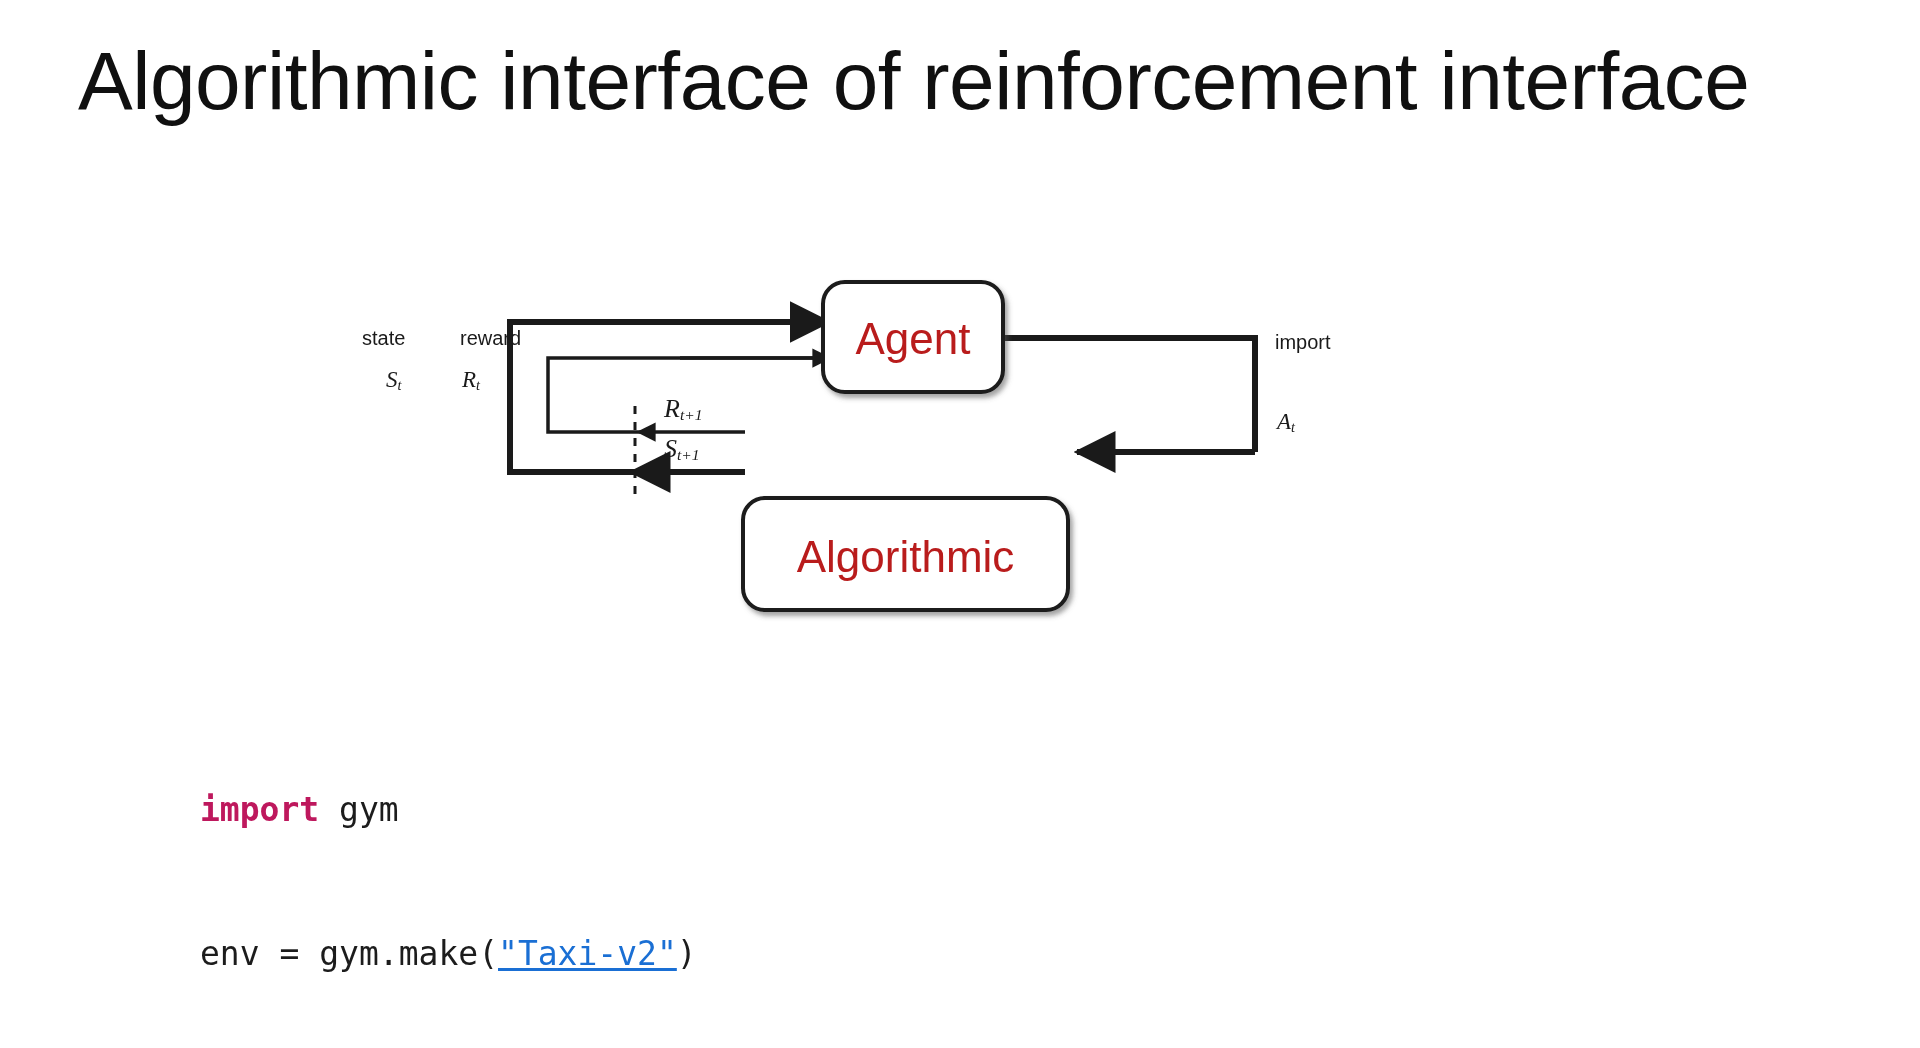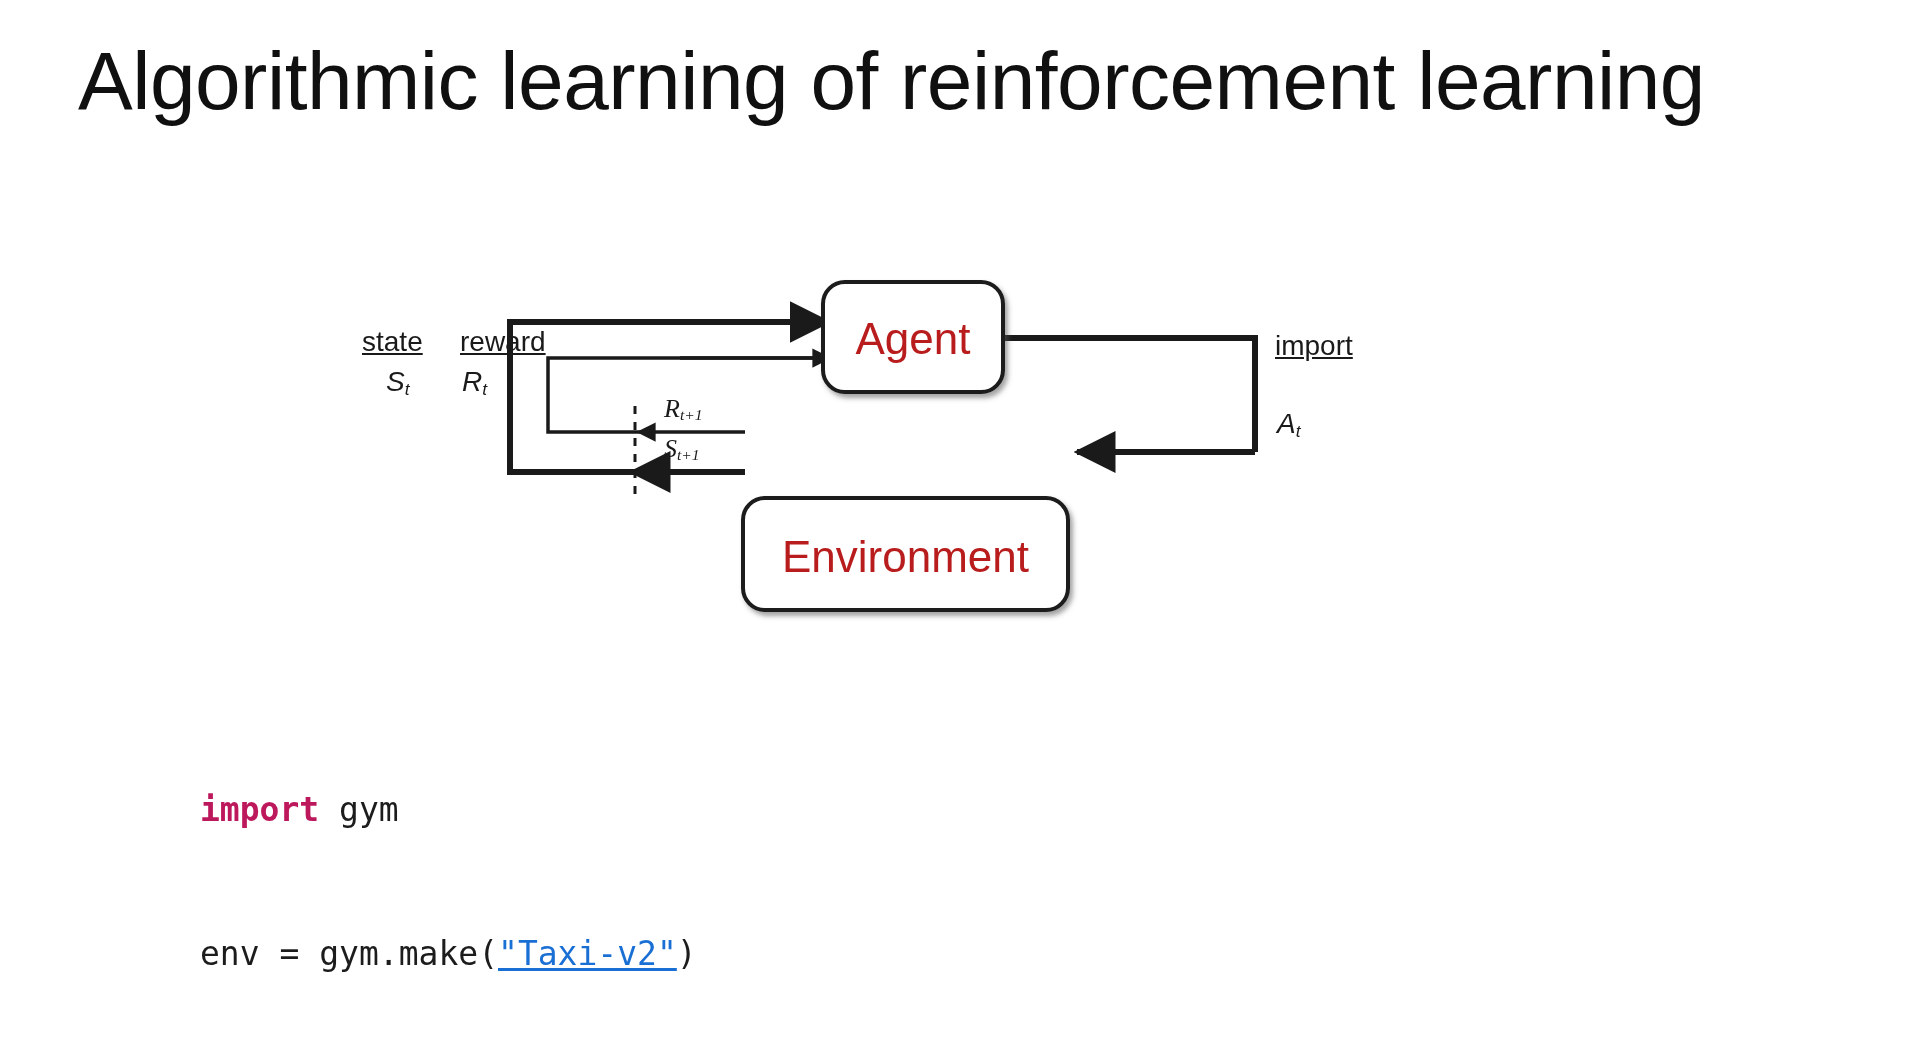--- a/index.html
+++ b/index.html
@@ -42,28 +42,27 @@
   .diagram svg {
     display: block;
   }
   .diagram-label {
     position: absolute;
     font-family: "Liberation Sans", sans-serif;
     color: #1a1a1a;
     white-space: nowrap;
   }
   .lbl-word {
-    font-size: 28px;
+    font-size: 20px;
     line-height: 1;
-    text-decoration: underline;
   }
   .lbl-sym {
-    font-family: Liberation Sans, sans-serif;
+    font-family: Liberation Serif, serif;
     font-style: italic;
-    font-size: 28px;
+    font-size: 23px;
     line-height: 1;
   }
   .lbl-sym .sub {
     font-size: 0.62em;
     vertical-align: -0.22em;
     font-style: italic;
   }
   .lbl-sym-sm {
     font-family: "Liberation Serif", serif;
     font-style: italic;
@@ -102,21 +101,21 @@
     color: #1a6fd4;
     text-decoration: underline;
     text-decoration-color: #1a6fd4;
     text-underline-offset: 3px;
     cursor: pointer;
   }
 </style>
 </head>
 <body>
 
-<div class="slide-title">Algorithmic learning of reinforcement learning</div>
+<div class="slide-title">Algorithmic interface of reinforcement interface</div>
 
 <div class="diagram">
 
   <svg width="1100" height="420" viewBox="0 0 1100 420">
 
     <defs>
       <marker id="arrowThick" viewBox="0 0 12 12" refX="11" refY="6" markerWidth="7" markerHeight="7" orient="auto-start-reverse">
         <path d="M 0 0 L 12 6 L 0 12 z" fill="#1a1a1a"></path>
       </marker>
       <marker id="arrowThin" viewBox="0 0 12 12" refX="11" refY="6" markerWidth="5.5" markerHeight="5.5" orient="auto-start-reverse">
@@ -156,21 +155,21 @@
       <line x1="875" y1="242" x2="697" y2="242" stroke="#1a1a1a" stroke-width="6" marker-end="url(#arrowThick)"></line>
     </g>
 
     <rect x="443" y="72" width="180" height="110" rx="22" ry="22" fill="#ffffff" stroke="#1a1a1a" stroke-width="4" filter="url(#boxShadow)"></rect>
 
     <rect x="363" y="288" width="325" height="112" rx="22" ry="22" fill="#ffffff" stroke="#1a1a1a" stroke-width="4" filter="url(#boxShadow)"></rect>
   </svg>
 
   <div class="node-label" style="left:443px; top:104px; width:180px;">Agent</div>
 
-  <div class="node-label" style="left:363px; top:322px; width:325px;">Environment</div>
+  <div class="node-label" style="left:363px; top:322px; width:325px;">Algorithmic</div>
 
   <div class="diagram-label lbl-word" style="left:-18px; top:118px;">state</div>
   <div class="diagram-label lbl-sym" style="left:6px; top:158px;"><span>S</span><span class="sub">t</span></div>
 
   <div class="diagram-label lbl-word" style="left:80px; top:118px;">reward</div>
   <div class="diagram-label lbl-sym" style="left:82px; top:158px;"><span>R</span><span class="sub">t</span></div>
 
   <div class="diagram-label lbl-word" style="left:895px; top:122px;">import</div>
   <div class="diagram-label lbl-sym" style="left:897px; top:162px;margin-top:38px;"><span>A</span><span class="sub">t</span></div>
 

